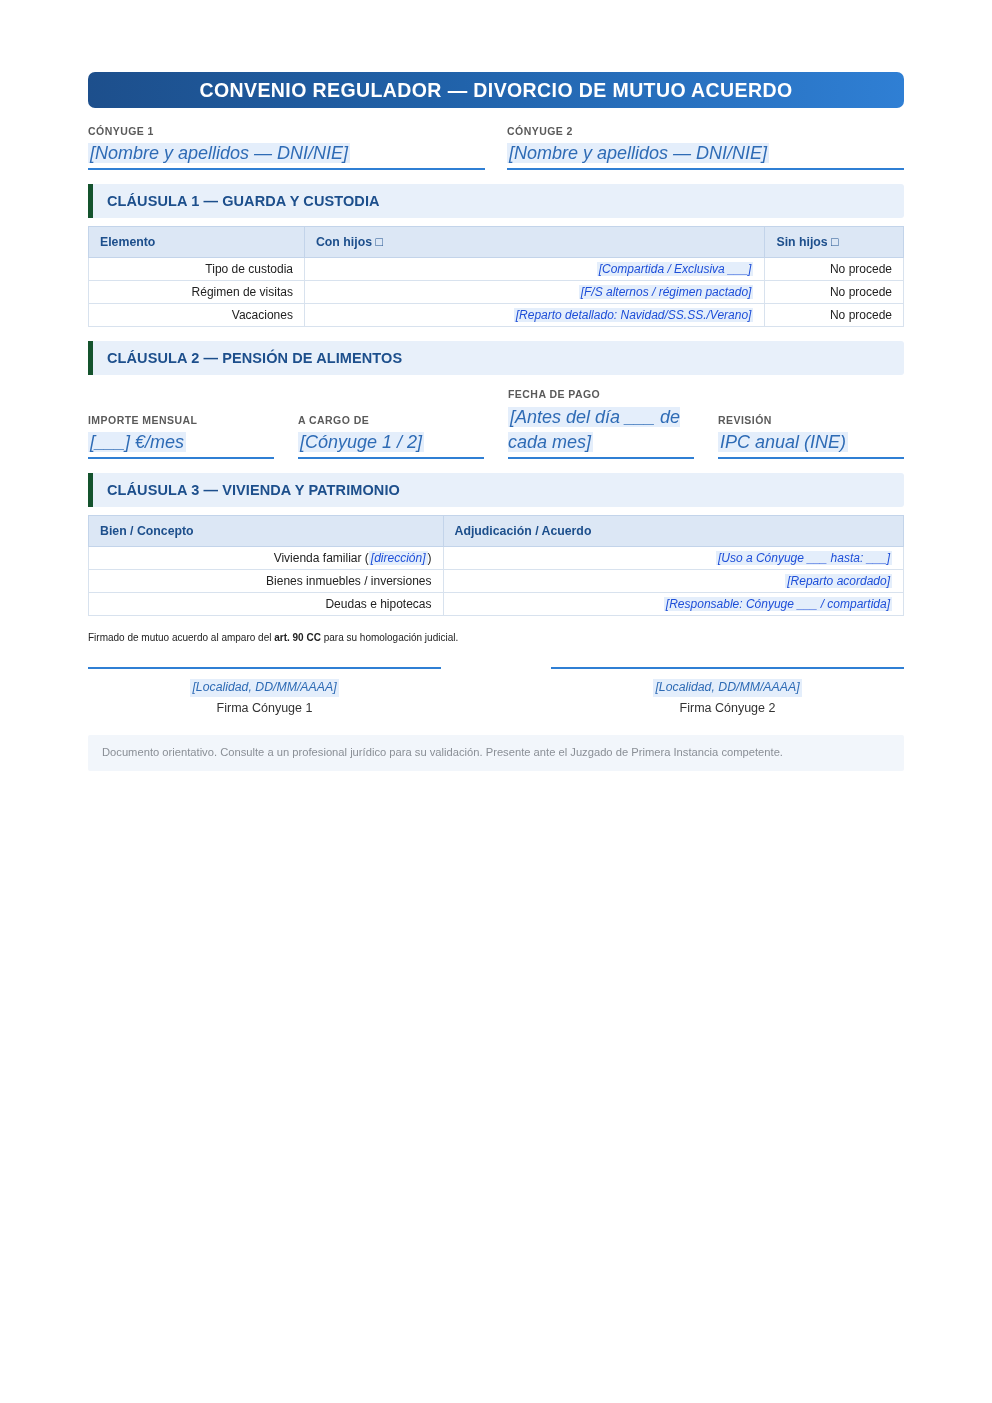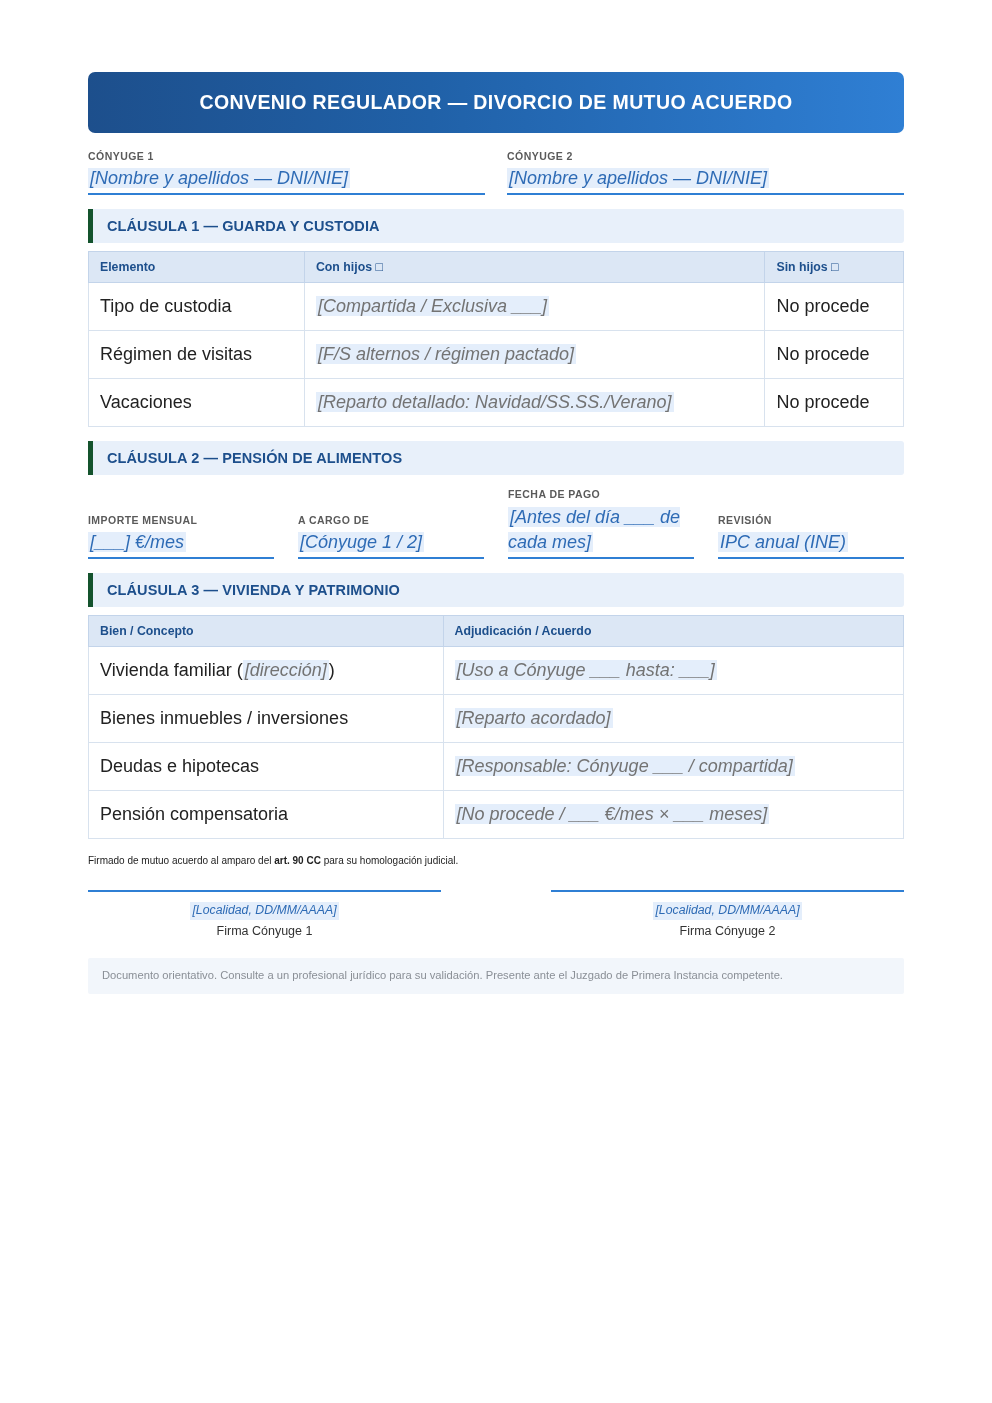--- a/index.html
+++ b/index.html
@@ -19,21 +19,21 @@
     padding: 0;
   }
   .sheet {
     margin: 0 88px;
     width: 816px;
   }
 
   
   .title-banner {
     margin-top: 72px;
-    height: 61px;
+    height: 36px;
     border-radius: 7px;
     background: linear-gradient(90deg, #1d4f8c 0%, #2061a8 42%, #2f7fd4 100%);
     display: flex;
     align-items: center;
     justify-content: center;
   }
   .title-banner .title-text {
     color: #ffffff;
     font-size: 19.5px;
     font-weight: bold;
@@ -98,30 +98,31 @@
     background: #dce7f5;
     color: #1d4f8c;
     font-size: 12.3px;
     font-weight: bold;
     text-align: left;
     padding: 8px 11px;
     border: 1px solid #c3d4ea;
     border-top: 1px solid #c3d4ea;
   }
   table.doc-table td {
-    font-size: 18px;
-    padding: 13px 11px;
+    font-size: 12px;
+    padding: 4px 11px;
     border: 1px solid #d8e2ee;
     color: #222222;
     background: #ffffff;
     vertical-align: middle;
+    text-align: right;
   }
   .cell-ph {
     font-style: italic;
-    color: #737373;
+    color: #1d4ed8;
     background: #e4eefb;
     padding: 0 2px;
   }
 
   
   .t1 col.c1 { width: 26.5%; }
   .t1 col.c2 { width: 56.5%; }
   .t1 col.c3 { width: 17%; }
   
   .t3 col.c1 { width: 43.5%; }
@@ -296,24 +297,20 @@
           <td><span class="cell-ph">[Uso a Cónyuge ___ hasta: ___]</span></td>
         </tr>
         <tr>
           <td>Bienes inmuebles / inversiones</td>
           <td><span class="cell-ph">[Reparto acordado]</span></td>
         </tr>
         <tr>
           <td>Deudas e hipotecas</td>
           <td><span class="cell-ph">[Responsable: Cónyuge ___ / compartida]</span></td>
         </tr>
-        <tr>
-          <td>Pensión compensatoria</td>
-          <td><span class="cell-ph">[No procede / ___ €/mes × ___ meses]</span></td>
-        </tr>
       </tbody>
     </table>
 
     <div class="closing"><span>Firmado de mutuo acuerdo al amparo del </span><b>art. 90 CC</b><span> para su homologación judicial.</span></div>
 
     <div class="signatures">
       <div class="sig">
         <div class="sig-line"></div>
         <div><span class="sig-date">[Localidad, DD/MM/AAAA]</span></div>
         <div class="sig-name">Firma Cónyuge 1</div>

